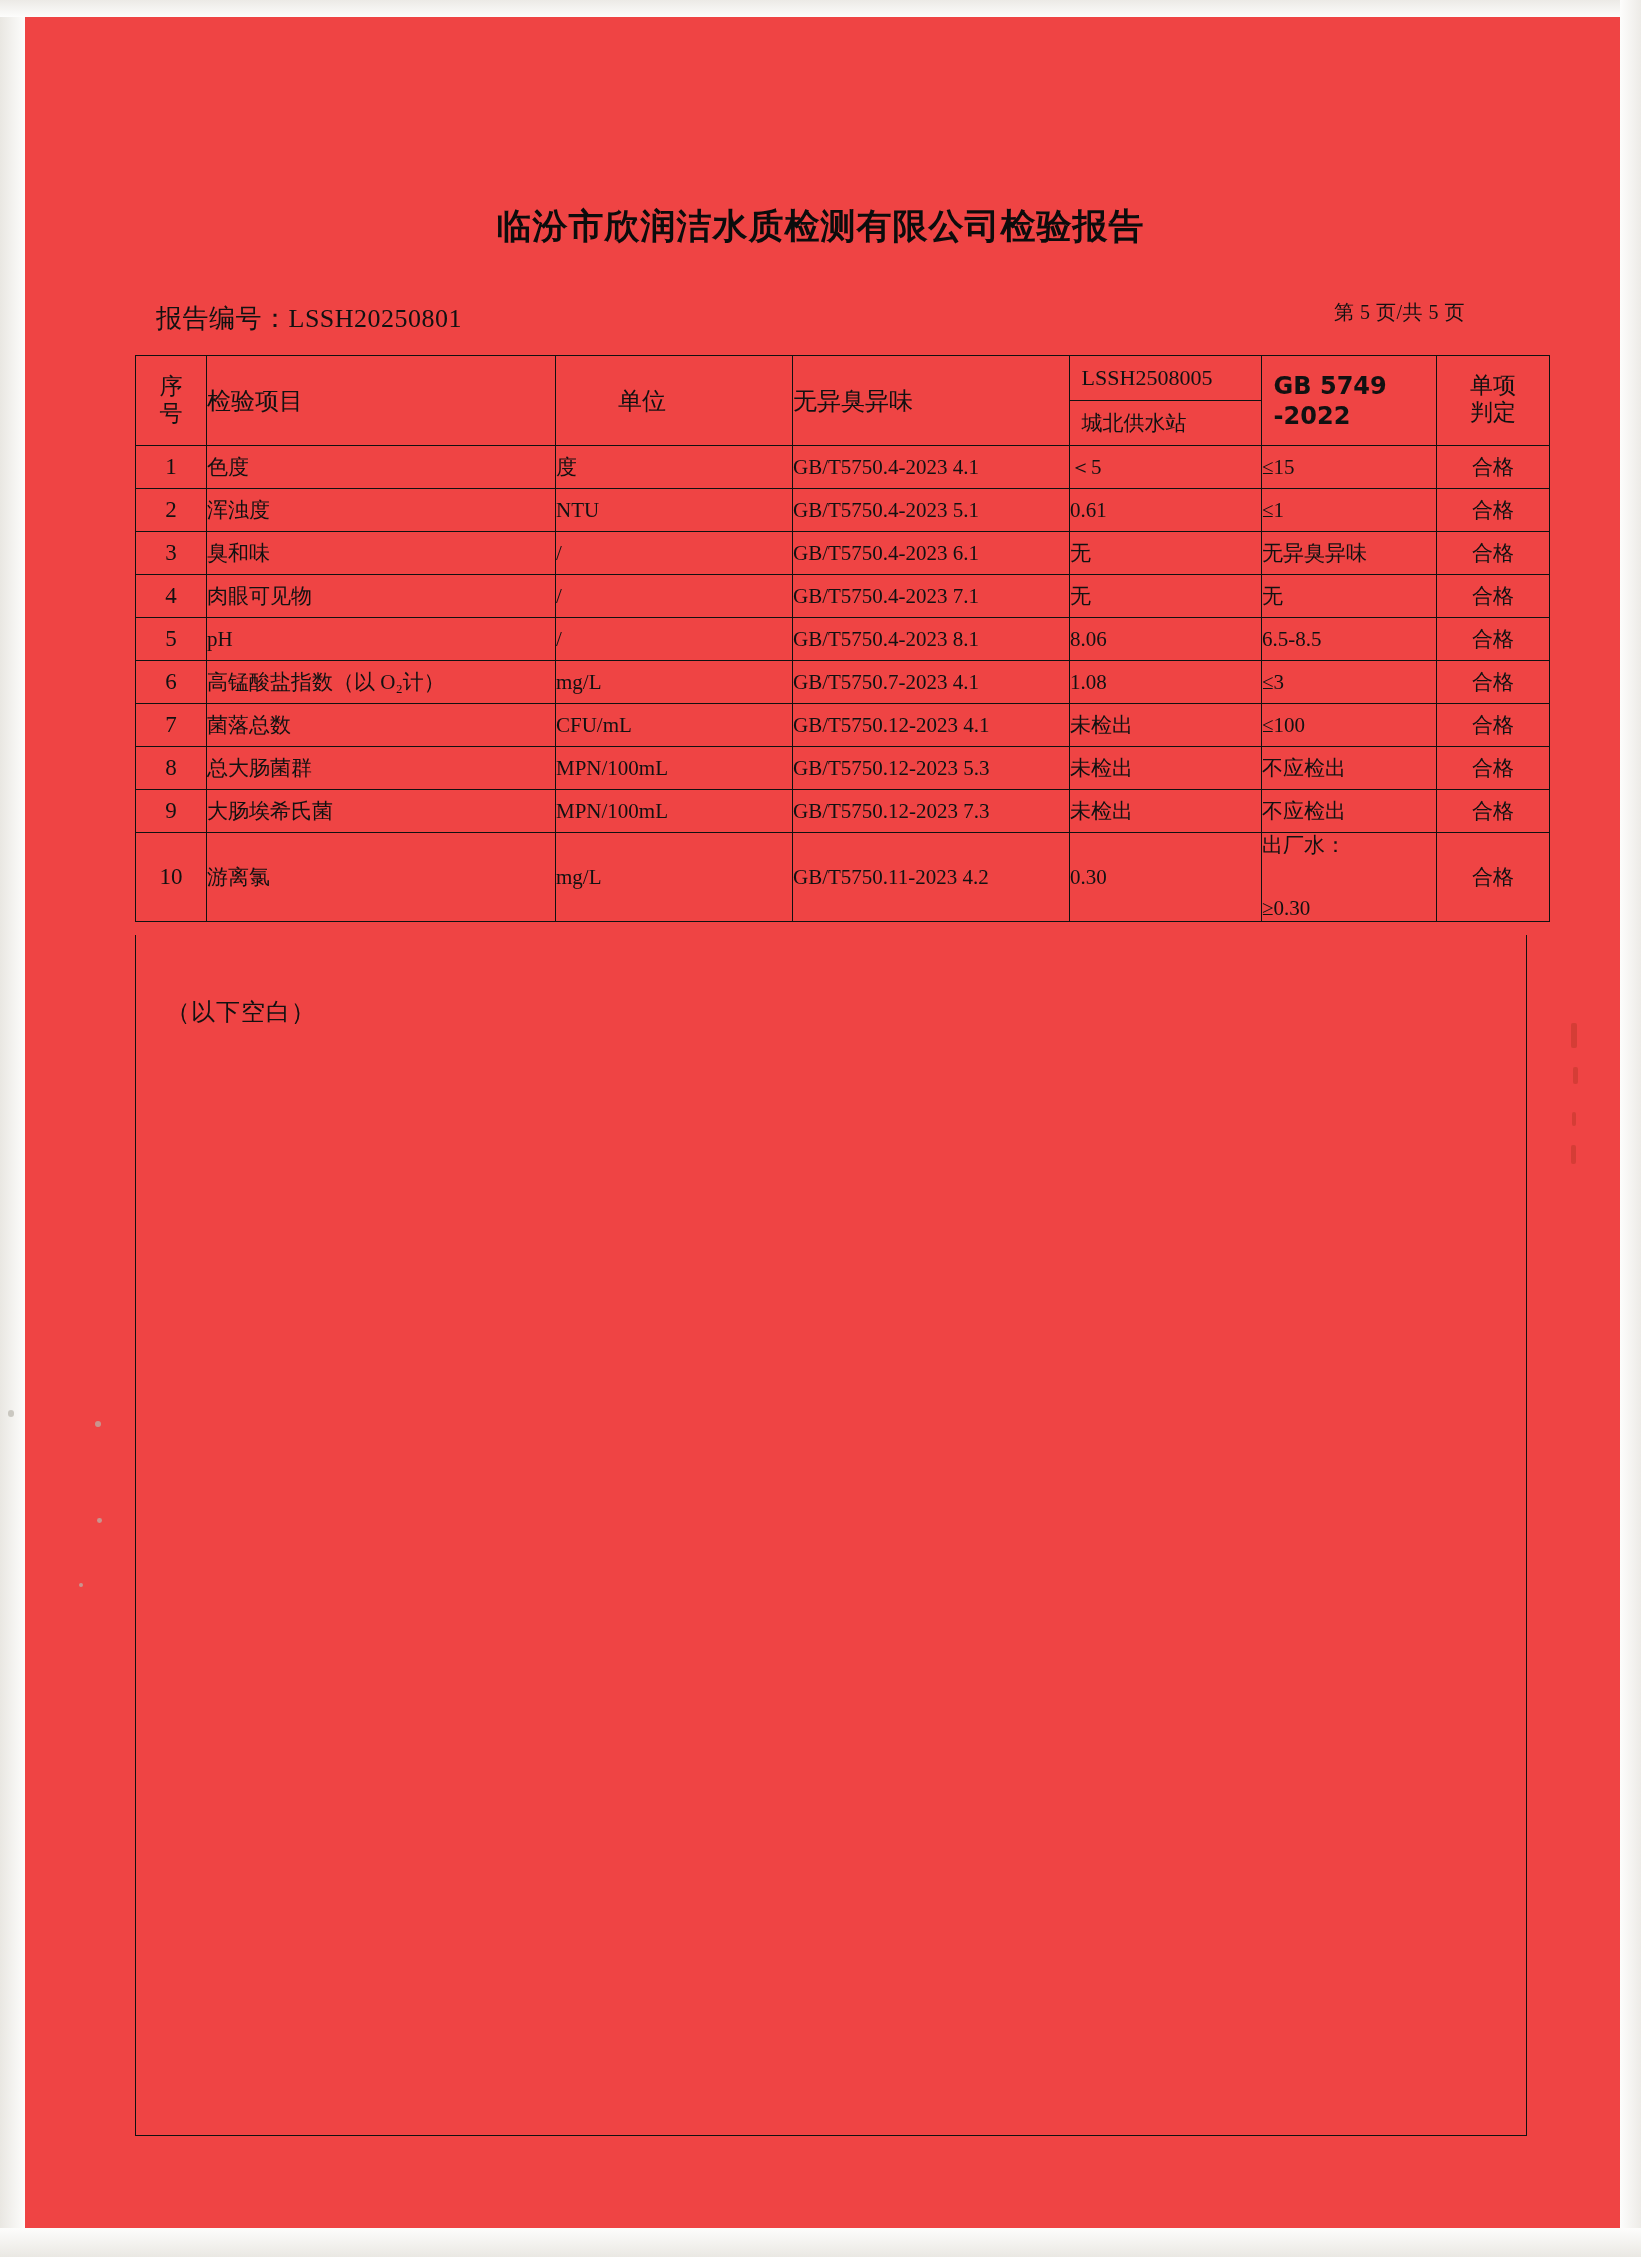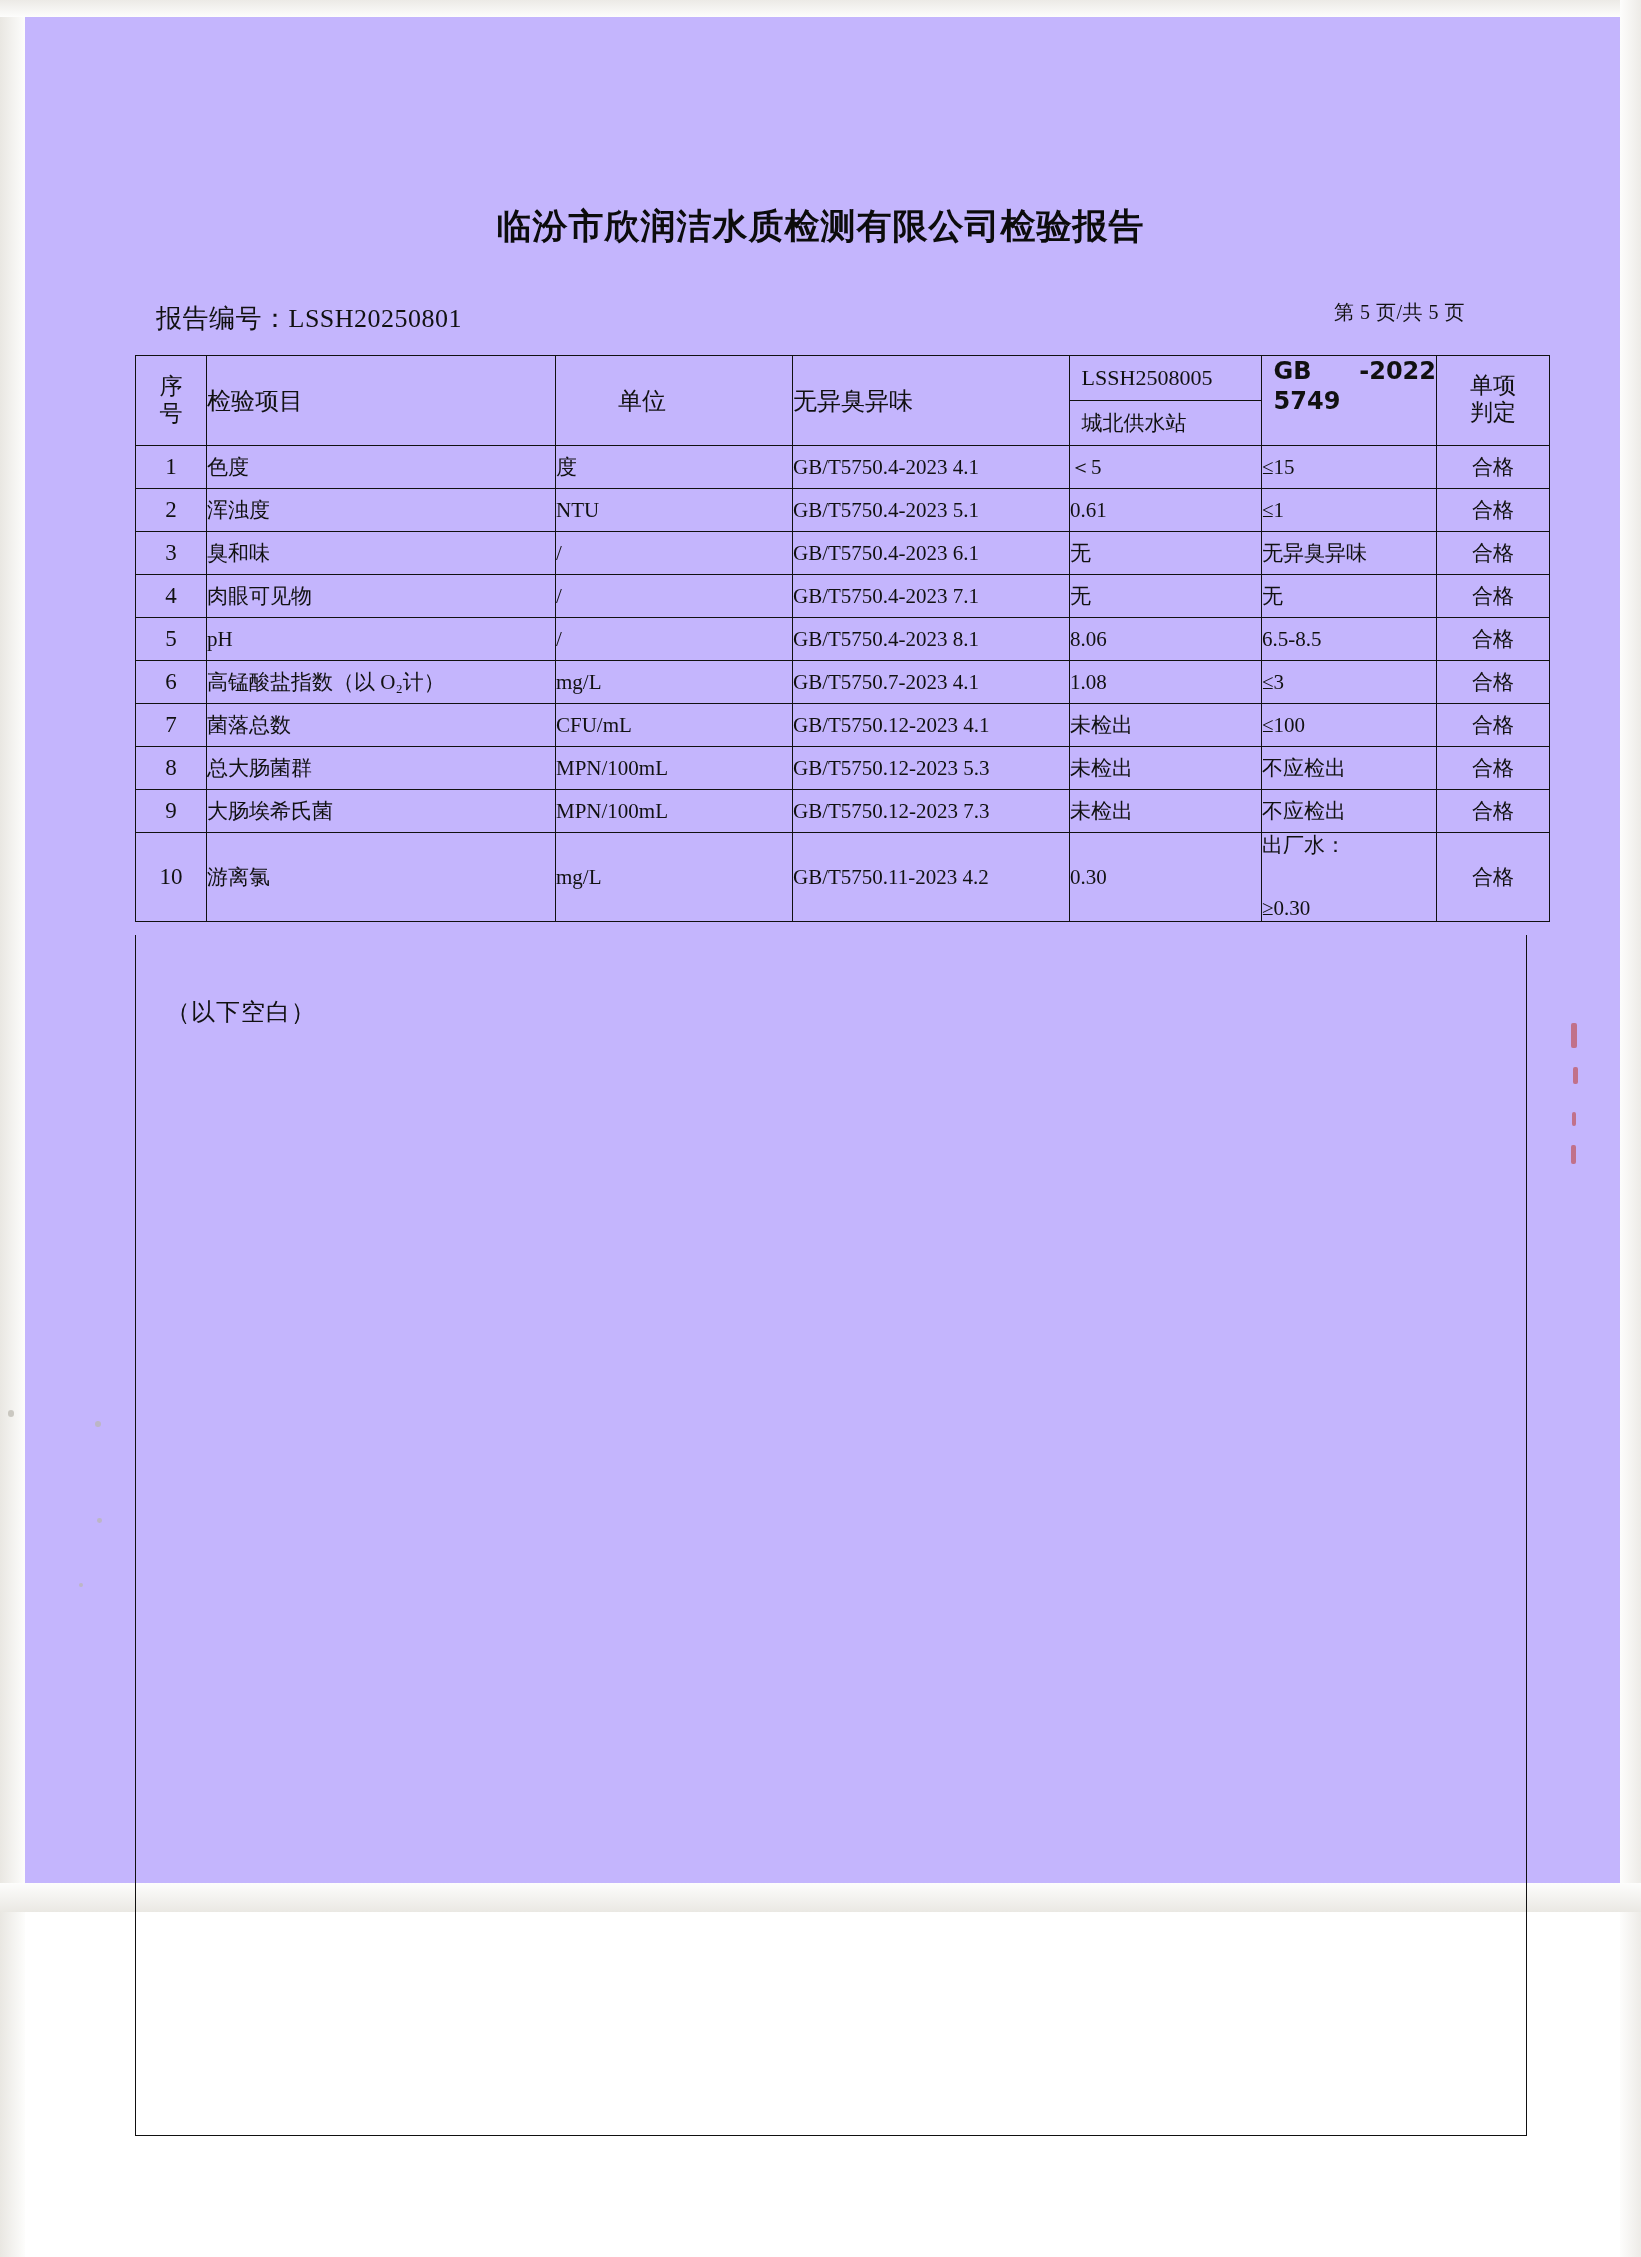--- a/index.html
+++ b/index.html
@@ -12,22 +12,22 @@
     height: 2257px;
     font-family: "Liberation Serif", "DejaVu Serif", serif;
     color: #111;
     position: relative;
     overflow: hidden;
   }
   .page {
     position: absolute;
     left: 0; top: 0;
     width: 1641px;
-    height: 1912px;
-    background: #c4b5fd;
+    height: 2257px;
+    background: #ef4444;
     border-radius: 17px;
   }
   
   .scan-edge-left {
     position: absolute; left: 0; top: 0; width: 25px; height: 2257px;
     background: linear-gradient(to right, #e9e7e2, #fdfdfc);
   }
   .scan-edge-top {
     position: absolute; left: 0; top: 0; width: 1641px; height: 17.4px;
     background: linear-gradient(to bottom, #eceae6, #fdfdfc);
@@ -124,20 +124,21 @@
   }
   .hdr-two-line .bot {
     flex: 1;
     display: flex;
     align-items: center;
     padding-left: 11.6px;
     font-size: 21px;
   }
   .hdr-gb {
     display: flex;
+    flex-direction: column;
     justify-content: center;
     padding-left: 11.6px;
     line-height: 1.25;
     font-family: "DejaVu Sans", "Liberation Sans", sans-serif;
     font-weight: bold;
     font-size: 24px;
     height: 100%;
   }
   .hdr-label-big {
     font-size: 24px;

